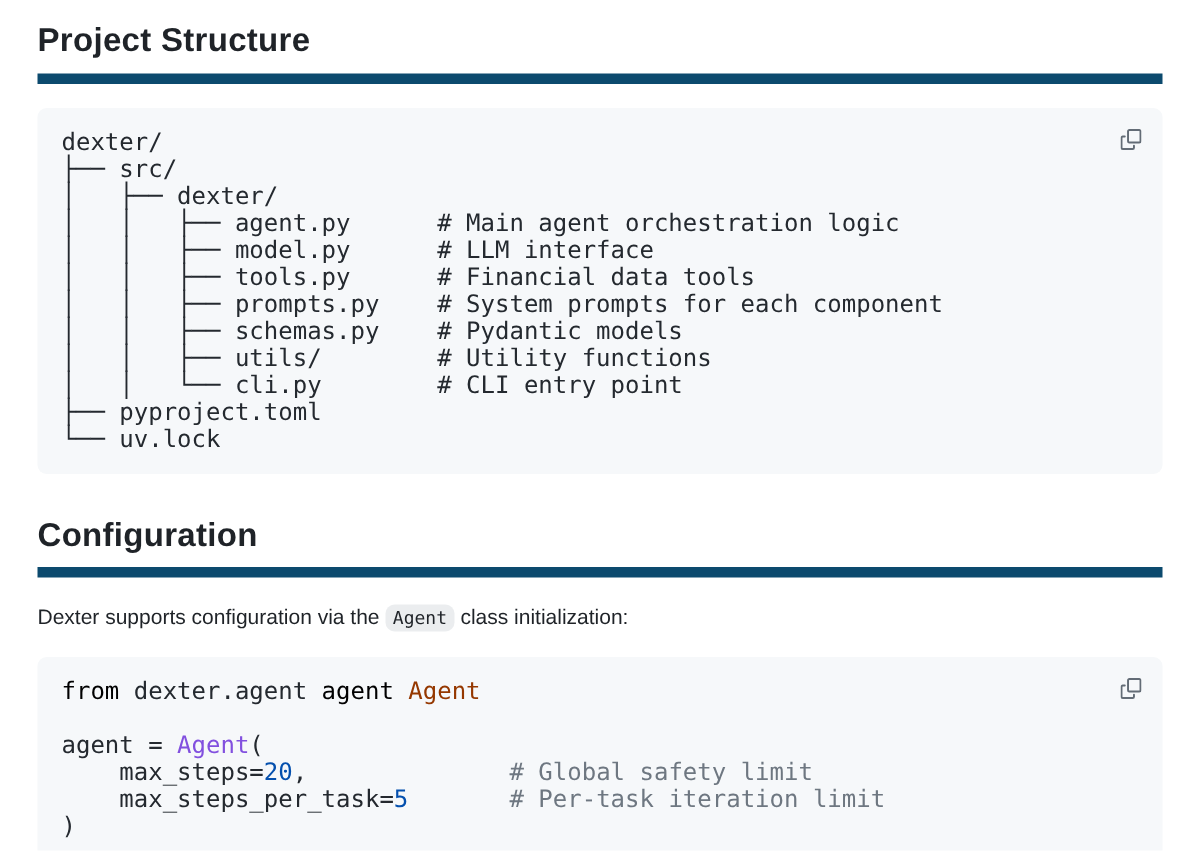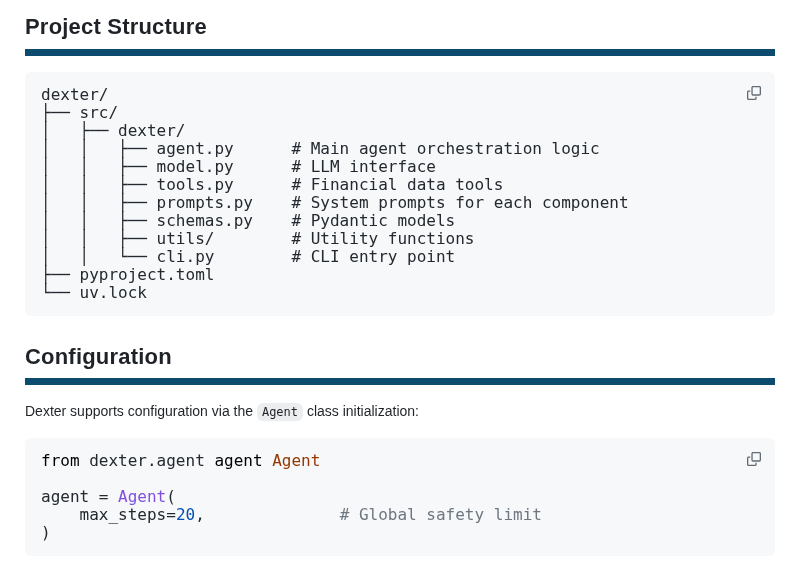--- a/index.html
+++ b/index.html
@@ -108,20 +108,21 @@
 <p class="md-paragraph">
   <span>Dexter supports configuration via the </span><code class="inline-code">Agent</code><span> class initialization:</span>
 </p>
 
 <div class="code-block">
   <div>
       <div class="code-line"><span class="tok-keyword">from</span><span class="tok-plain"> dexter.agent </span><span class="tok-keyword">agent</span><span class="tok-plain"> </span><span class="tok-entity">Agent</span></div>
       <div class="code-line"></div>
       <div class="code-line"><span class="tok-plain">agent </span><span class="tok-plain">= </span><span class="tok-func">Agent</span><span class="tok-plain">(</span></div>
       <div class="code-line"><span class="tok-plain">    max_steps</span><span class="tok-plain">=</span><span class="tok-number">20</span><span class="tok-plain">,              </span><span class="tok-comment"># Global safety limit</span></div>
+      <div class="code-line"><span class="tok-plain">    max_steps_per_task</span><span class="tok-plain">=</span><span class="tok-number">5</span><span class="tok-plain">       </span><span class="tok-comment"># Per-task iteration limit</span></div>
       <div class="code-line"><span class="tok-plain">)</span></div>
     </div>
   <button class="copy-button">
     <span>
       <svg width="14" height="14" viewBox="0 0 16 16" fill="currentColor" aria-hidden="true">
         <path d="M0 6.75C0 5.784.784 5 1.75 5h1.5a.75.75 0 0 1 0 1.5h-1.5a.25.25 0 0 0-.25.25v7.5c0 .138.112.25.25.25h7.5a.25.25 0 0 0 .25-.25v-1.5a.75.75 0 0 1 1.5 0v1.5A1.75 1.75 0 0 1 9.25 16h-7.5A1.75 1.75 0 0 1 0 14.25Z"></path>
         <path d="M5 1.75C5 .784 5.784 0 6.75 0h7.5C15.216 0 16 .784 16 1.75v7.5A1.75 1.75 0 0 1 14.25 11h-7.5A1.75 1.75 0 0 1 5 9.25Zm1.75-.25a.25.25 0 0 0-.25.25v7.5c0 .138.112.25.25.25h7.5a.25.25 0 0 0 .25-.25v-7.5a.25.25 0 0 0-.25-.25Z"></path>
       </svg>
     </span>
   </button>

